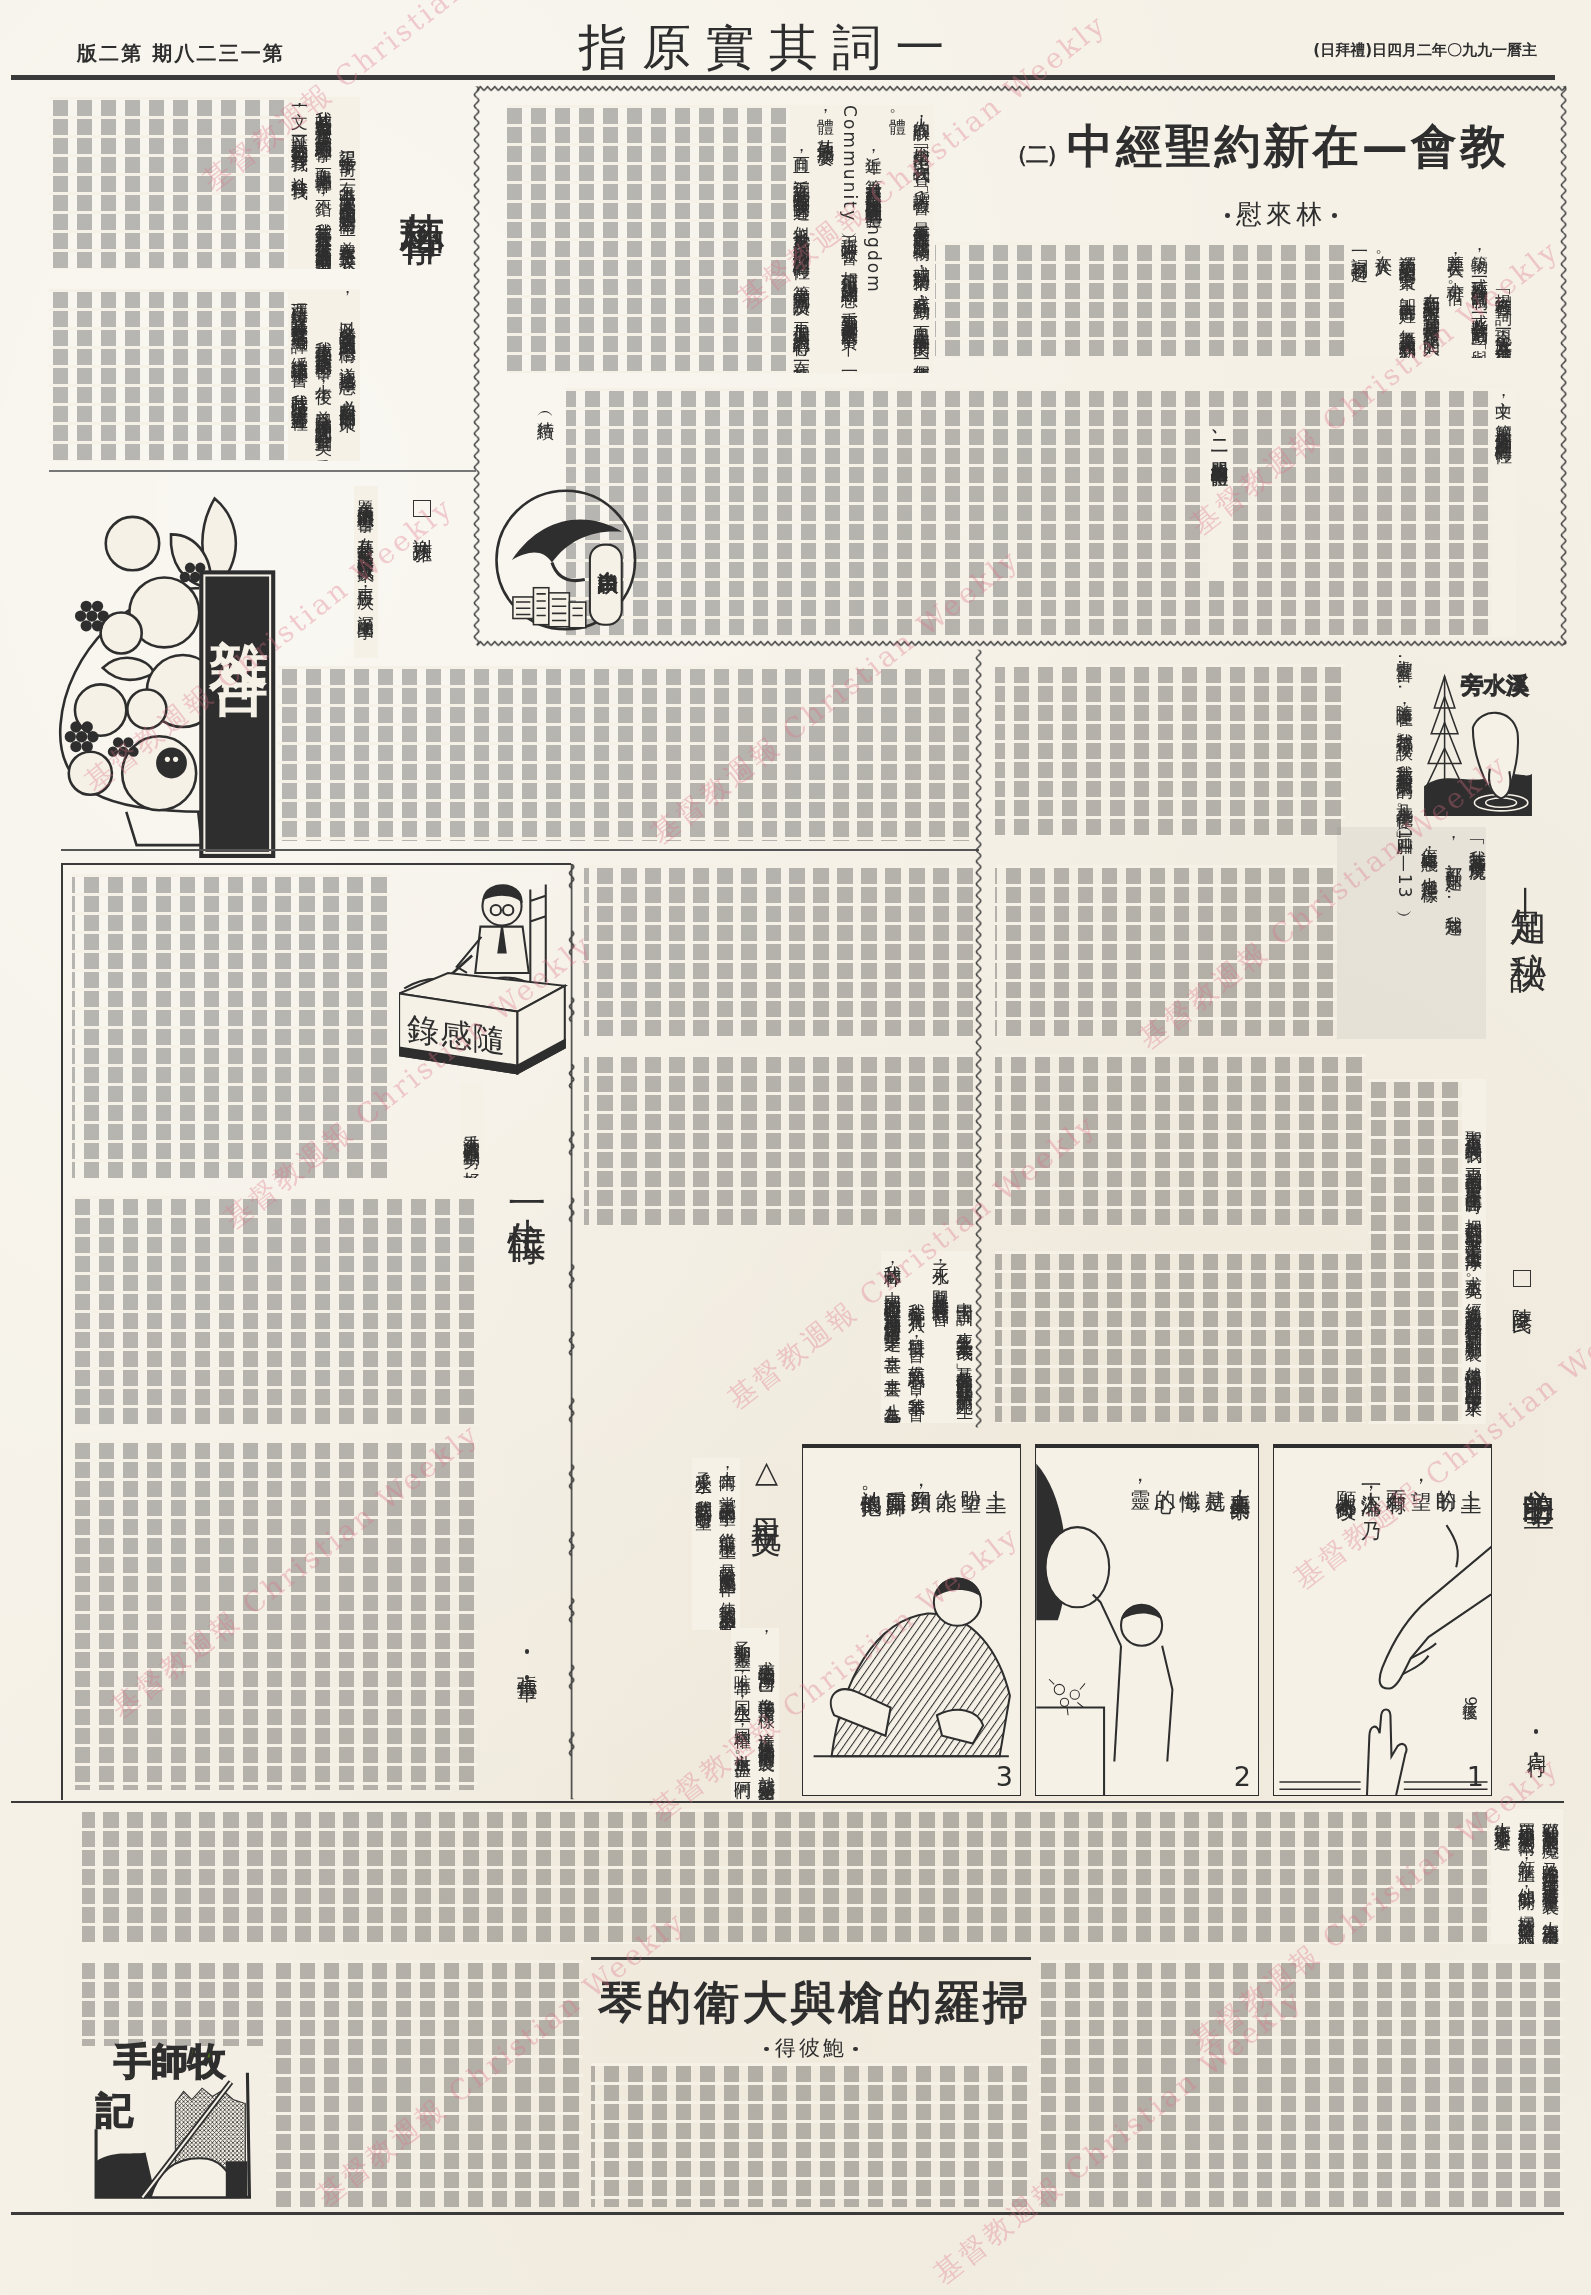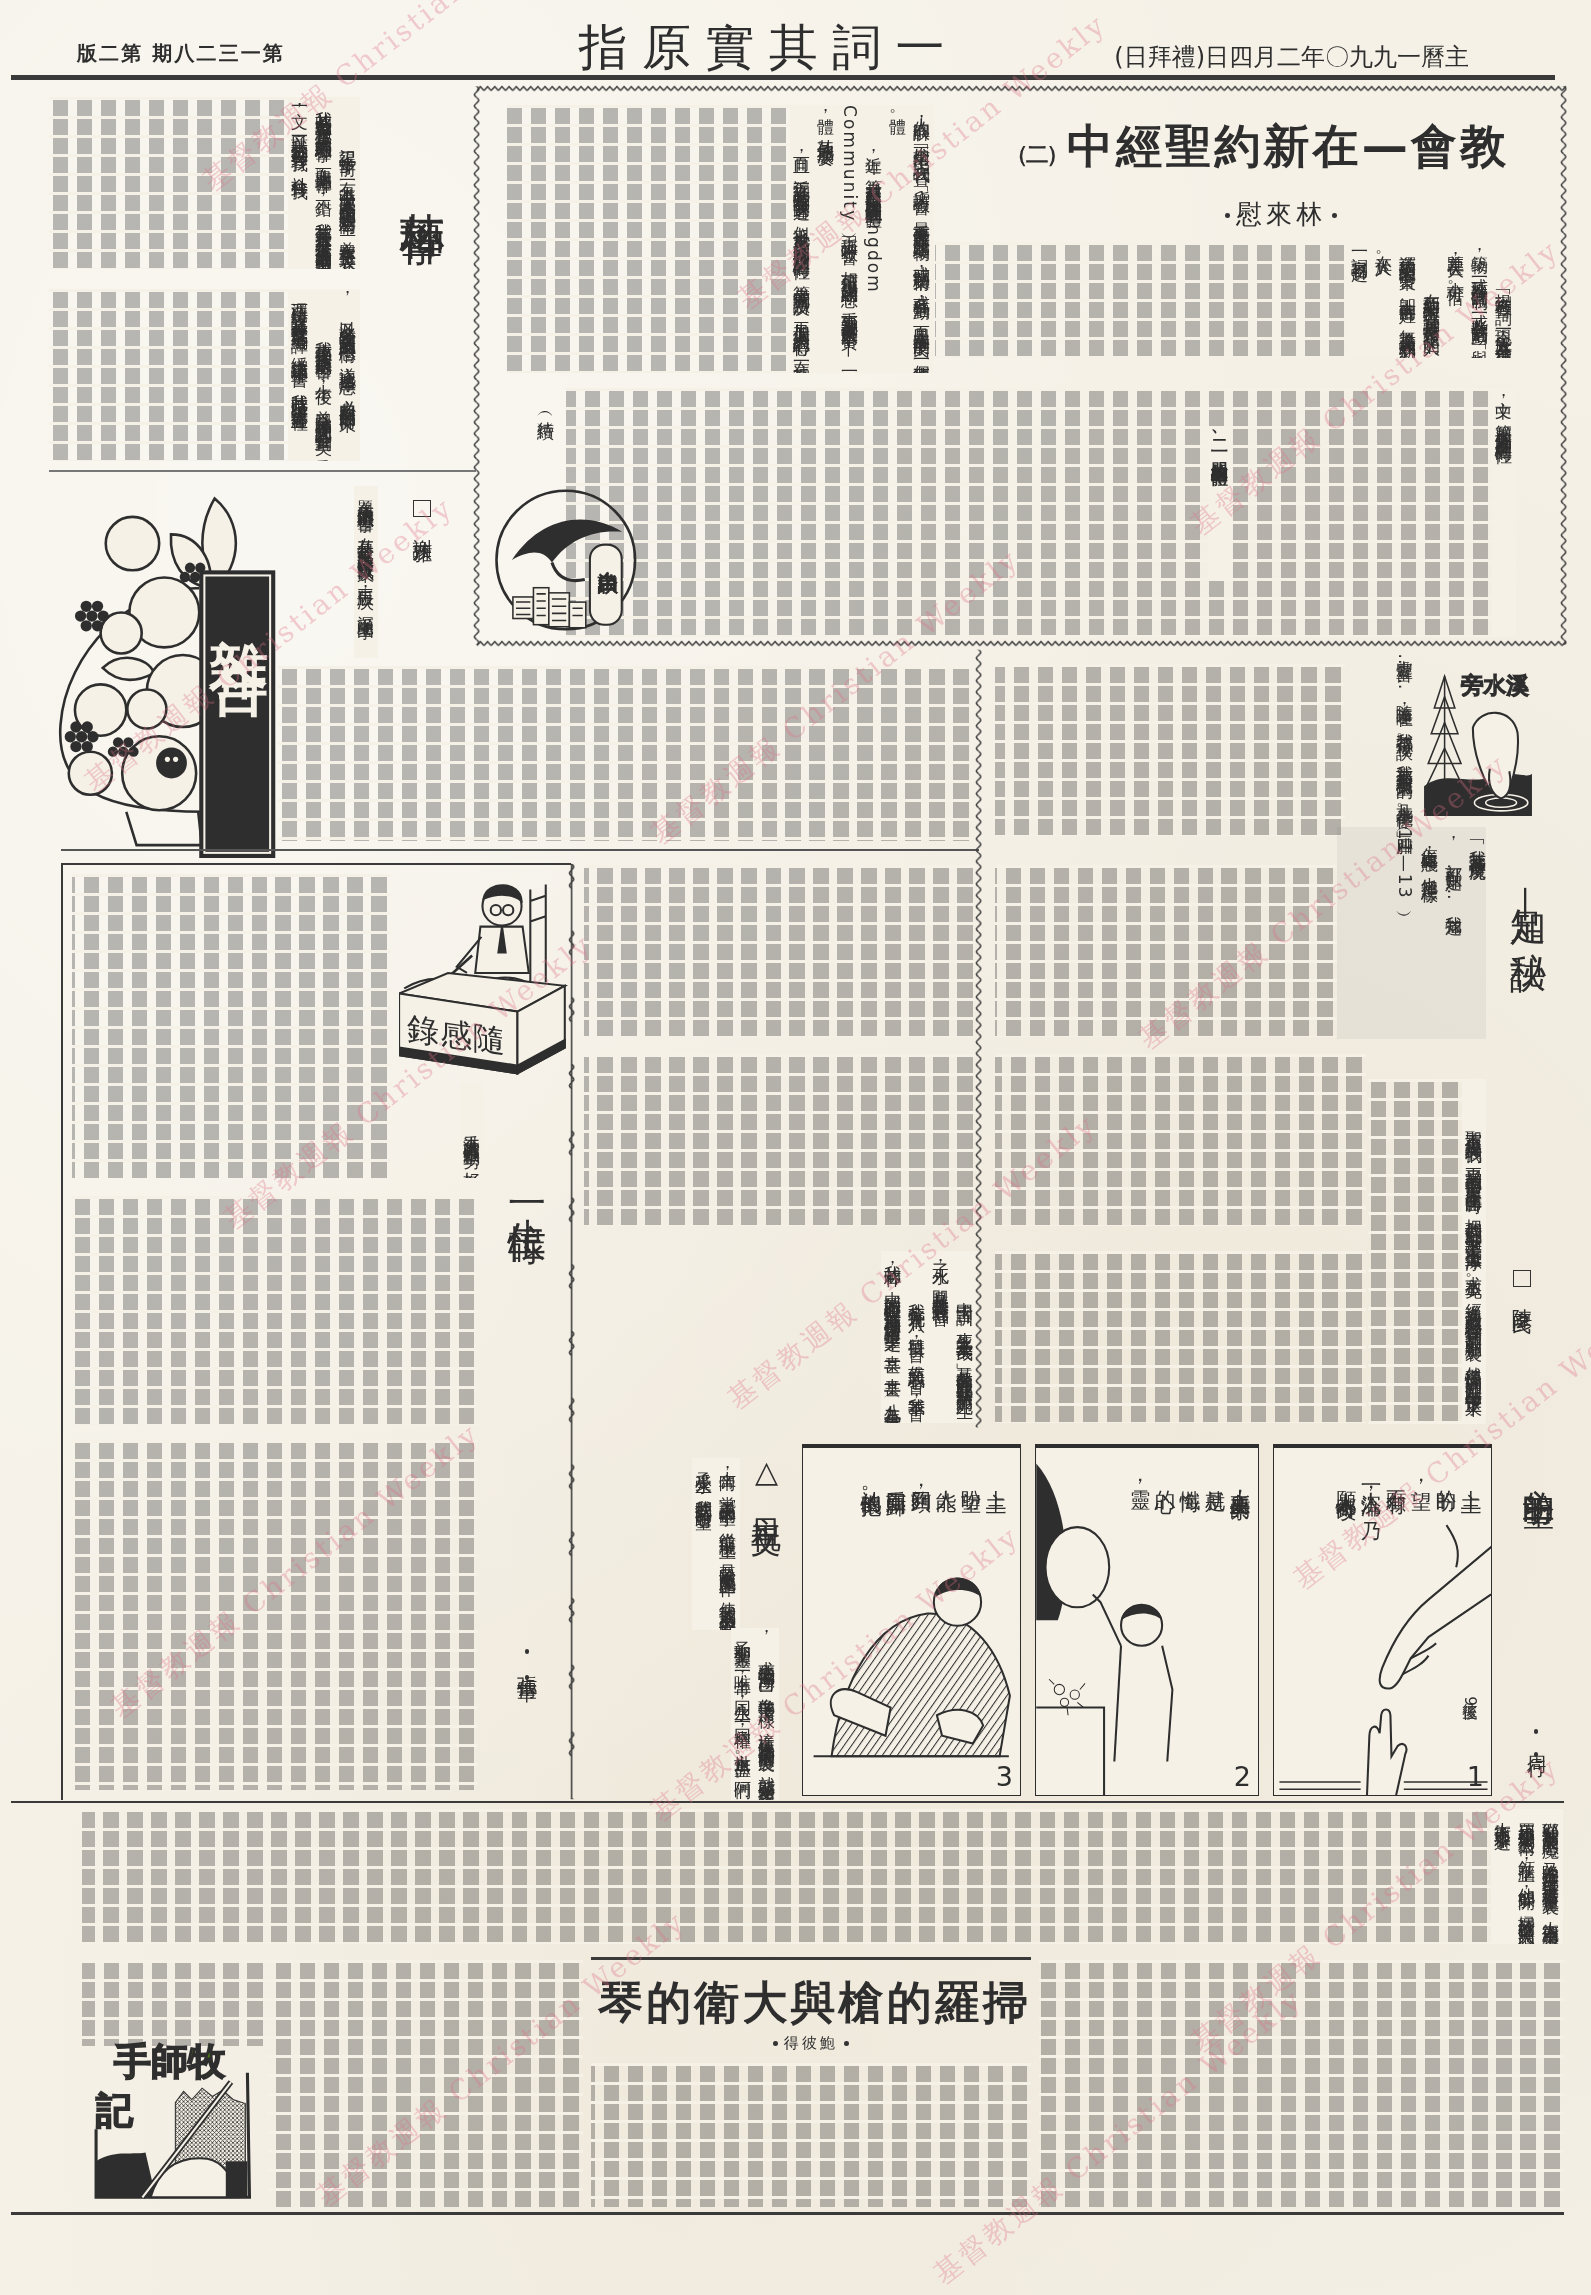--- a/index.html
+++ b/index.html
@@ -62,21 +62,21 @@
     </pattern>
     <pattern id="stripes" width="12" height="12" patternUnits="userSpaceOnUse" patternTransform="rotate(35)">
       <rect width="12" height="12" fill="#f5f1e7"></rect>
       <line x1="0" y1="0" x2="0" y2="12" stroke="#2e2e2e" stroke-width="4"></line>
     </pattern>
   </defs>
 </svg>
 
 <div class="abs rev" style="left:77px;top:40px;font-size:20px;font-weight:700;letter-spacing:2.1px;">第一三二八期 第二版</div>
 <div class="abs rev" style="left:635px;top:15.4px;width:324px;font-size:49px;letter-spacing:14.4px;font-family:'DejaVu Serif',serif;">一詞其實原指</div>
-<div class="abs rev" style="left:1088px;top:41px;width:381px;font-size:24px;font-weight:400;">主曆一九九〇年二月四日(禮拜日)</div>
+<div class="abs rev" style="left:1156px;top:41px;width:381px;font-size:15px;font-weight:700;">主曆一九九〇年二月四日(禮拜日)</div>
 <div class="rule" style="left:11.3px;top:75px;width:1544px;height:4.6px;"></div>
 
 <svg class="abs" style="left:476px;top:85px" width="1091" height="7.2" viewBox="0 0 2122 14">
     <rect width="2122" height="14" fill="url(#zzH)"></rect>
   </svg>
 <svg class="abs" style="left:476px;top:640px" width="1091" height="7.2" viewBox="0 0 2122 14">
     <rect width="2122" height="14" fill="url(#zzH)"></rect>
   </svg>
 <svg class="abs" style="left:473px;top:86px" width="7.2" height="559" viewBox="0 0 14 1088">
     <rect width="14" height="1088" fill="url(#sqV)"></rect>
@@ -366,21 +366,21 @@
   </div>
   <div class="pnum">3</div>
 </div>
 
 <div class="rule" style="left:11.3px;top:1801px;width:1553px;height:2.1px;"></div>
 <div class="bt" style="left:82px;top:1809px;width:1481px;height:135px;">
   <p>從耶和華那裏來的惡魔，又降在掃羅身上「掃羅手裏拿槍坐在屋裏」，大衛就用手彈琴。掃羅用槍想要刺透大衛，釘在牆上，他卻躲開，掃羅的槍釘入牆內。當夜大衛逃走躲避了。</p>
 </div>
 <div class="rule" style="left:591px;top:1957px;width:440px;height:2.6px;"></div>
 <div class="abs rev" style="left:591px;top:1973px;width:440px;font-size:45px;font-weight:700;letter-spacing:3.1px;font-family:'DejaVu Serif',serif;">掃羅的槍與大衛的琴</div>
-<div class="abs rev" style="left:591px;top:2034px;width:440px;text-align:center;font-size:15px;letter-spacing:3.1px;">
+<div class="abs rev" style="left:591px;top:2034px;width:440px;text-align:center;font-size:21px;letter-spacing:3.1px;">
   <i class="dot"></i><span>鮑彼得</span><i class="dot"></i>
 </div>
 <div class="bt" style="left:1039px;top:1960px;width:525px;height:247px;"></div>
 <div class="bt" style="left:267px;top:1960px;width:316px;height:247px;"></div>
 <div class="bt" style="left:82px;top:1960px;width:185px;height:86px;"></div>
 <div class="bt" style="left:591px;top:2063px;width:440px;height:144px;"></div>
 
 <svg class="abs" style="left:93px;top:2052px" width="175" height="147" viewBox="0 0 340 285">
   <path d="M300 40 L 304 282 L 6 282 L 6 150" fill="none" stroke="#2e2e2e" stroke-width="6"></path>
   <path d="M160 98 L 176 76 L 192 92 L 212 70 L 232 86 L 252 74 L 272 92 L 296 100 L 296 232 L 160 232 Z" fill="url(#hatch)" stroke="#2e2e2e" stroke-width="2"></path>

